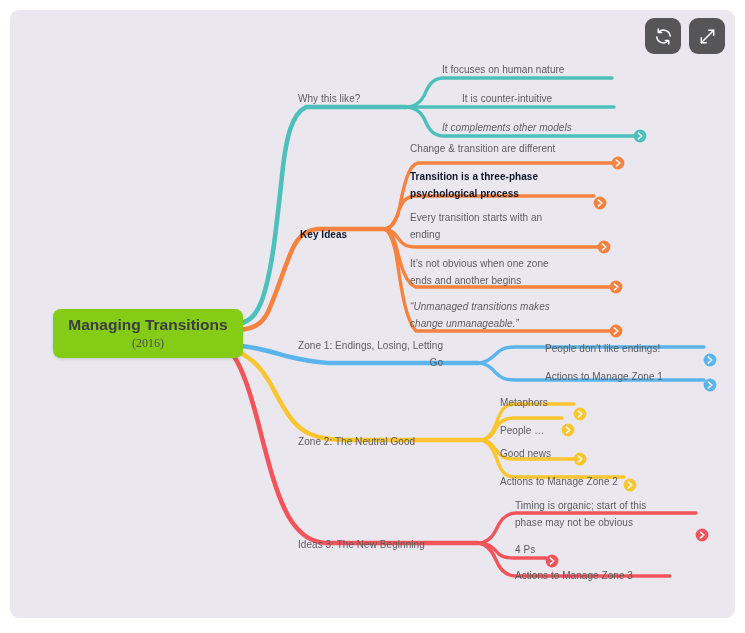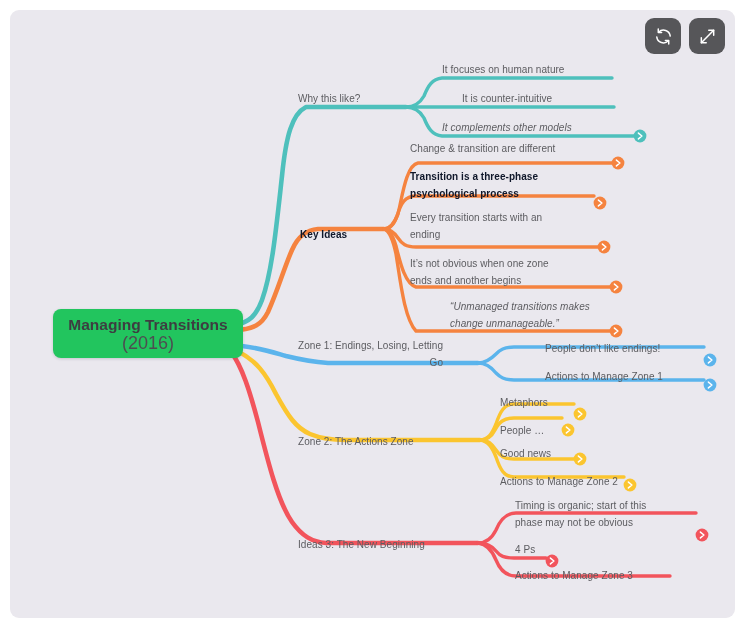--- a/index.html
+++ b/index.html
@@ -60,47 +60,48 @@
   .node-label {
     position: absolute;
     color: #5c5c60;
     font-size: 10px;
     line-height: 17px;
     letter-spacing: 0.05px;
     white-space: pre-line;
     z-index: 20;
   }
   .node-label.bold { font-weight: bold; color: #0f172a; }
-  .node-label.italic { font-style: italic; margin-left: 40px; }
+  .node-label.italic { font-style: italic; }
 
   #root-node {
     position: absolute;
     left: 43px;
     top: 299px;
     width: 190px;
     height: 49px;
-    background: #22c55e;
+    background: #84cc16;
     border-radius: 8px;
     box-shadow: 0 1px 3px rgba(40,40,60,0.18);
     display: flex;
     flex-direction: column;
     align-items: center;
     justify-content: center;
     z-index: 25;
   }
   #root-title {
     font-size: 15.5px;
     font-weight: bold;
     color: #3d3d41;
     line-height: 19px;
   }
   #root-sub {
-    font-size: 18px;
+    font-size: 12px;
     color: #4d4d51;
     line-height: 18px;
+    font-family: Liberation Serif, serif;
   }
 </style>
 </head>
 <body>
 
 <div id="app">
   <div id="canvas">
 
     <svg id="map-svg" viewBox="0 0 725 608">
         <path d="M 223,316 C 240,312 246,306 252,290 C 262,262 266,220 272,166 C 276,126 282,104 296,97 L 396,97" fill="none" stroke="#4ec0bc" stroke-width="4.6" stroke-linecap="round" stroke-linejoin="round"></path>
@@ -199,21 +200,21 @@
 change unmanageable.”</div>
         <div class="node-label bold" style="left: 290px; top: 216px;">Key Ideas</div>
         <div class="node-label" style="left: 535px; top: 330px;">People don’t like endings!</div>
         <div class="node-label" style="left: 535px; top: 358px;">Actions to Manage Zone 1</div>
         <div class="node-label" style="left: 288px; top: 327px; text-align: right;">Zone 1: Endings, Losing, Letting
 Go</div>
         <div class="node-label" style="left: 490px; top: 384px;">Metaphors</div>
         <div class="node-label" style="left: 490px; top: 412px;">People …</div>
         <div class="node-label" style="left: 490px; top: 435px;">Good news</div>
         <div class="node-label" style="left: 490px; top: 463px;">Actions to Manage Zone 2</div>
-        <div class="node-label" style="left: 288px; top: 423px;">Zone 2: The Actions Zone</div>
+        <div class="node-label" style="left: 288px; top: 423px;">Zone 2: The Neutral Good</div>
         <div class="node-label" style="left: 505px; top: 487px;">Timing is organic;  start of this
 phase may not be obvious</div>
         <div class="node-label" style="left: 505px; top: 531px;">4 Ps</div>
         <div class="node-label" style="left: 505px; top: 557px;">Actions to Manage Zone 3</div>
         <div class="node-label" style="left: 288px; top: 526px;">Ideas 3: The New Beginning</div>
       </div>
 
     <div id="root-node">
       <div id="root-title">Managing Transitions</div>
       <div id="root-sub">(2016)</div>

